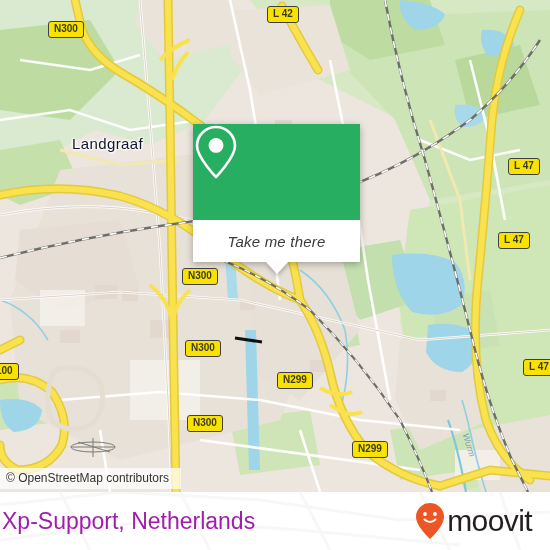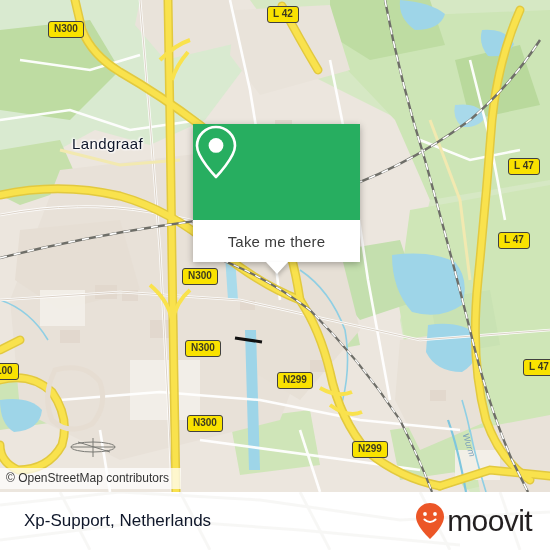--- a/index.html
+++ b/index.html
@@ -27,39 +27,39 @@
           padding:1px 5px 2px 5px;line-height:12px;white-space:nowrap;
           font-family:"Liberation Sans",sans-serif;}
 
   
   #callout{position:absolute;left:193px;top:124px;width:167px;height:138px;
            box-shadow:0 2px 7px rgba(0,0,0,.30);}
   #callout-top{width:100%;height:96px;background:#27ae60;
                display:flex;align-items:center;justify-content:center;}
   #callout-bottom{width:100%;height:42px;background:#ffffff;
                display:flex;align-items:center;justify-content:center;}
-  #callout-label{font-size:15px;color:#3b3b3b;letter-spacing:.2px;}
+  #callout-label{font-size:15px;color:#3b3b3b;letter-spacing:.2px;font-style:italic;}
   #callout-tail{position:absolute;left:50%;top:138px;margin-left:-11px;
            width:0;height:0;border-left:11px solid transparent;
            border-right:11px solid transparent;border-top:12px solid #ffffff;
            filter:drop-shadow(0 3px 2px rgba(0,0,0,.22));}
 
   
   #attribution{position:absolute;left:0;top:468px;
        background:rgba(255,255,255,.72);
        padding:3px 12px 4px 6px;font-size:12px;color:#333;
        font-family:"Liberation Sans",sans-serif;}
 
   
   #footer{position:absolute;left:0;top:492px;width:550px;height:58px;
           background:#ffffff;overflow:hidden;}
   #footer-watermark{position:absolute;left:0;top:-492px;width:550px;height:550px;
           opacity:.13;pointer-events:none;}
-  #footer-title{position:absolute;left:24px;top:50%;transform:translateY(-50%);
-          font-size:17px;color:#0f172a;}
+  #footer-title{position:absolute;left:2px;top:50%;transform:translateY(-50%);
+          font-size:23px;color:#a21caf;}
   #brand{position:absolute;right:18px;top:50%;transform:translateY(-50%);
           display:flex;align-items:center;gap:2px;}
   #brand-text{font-size:30px;color:#231f20;letter-spacing:-.6px;line-height:30px;}
 </style>
 </head>
 <body>
 
 <div id="app">
 
   <div id="map">

